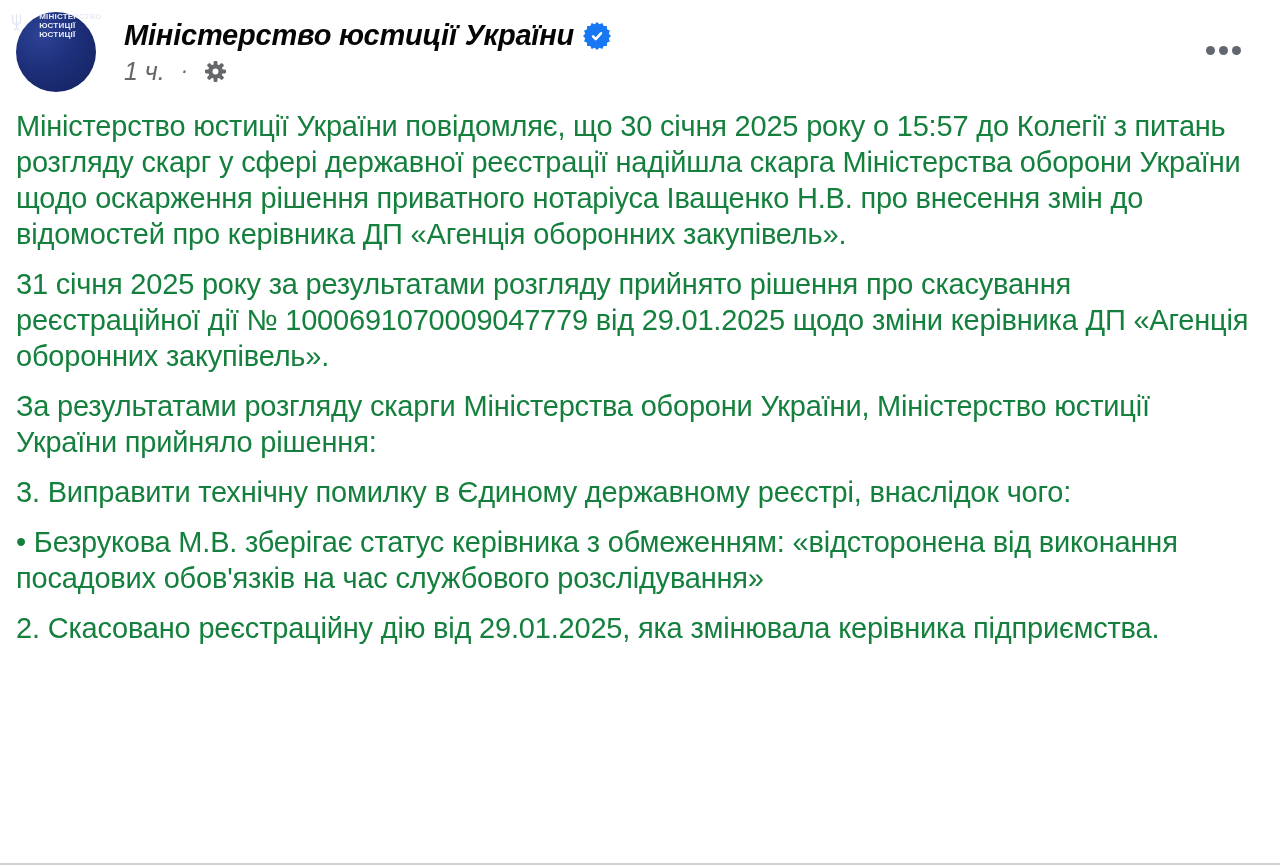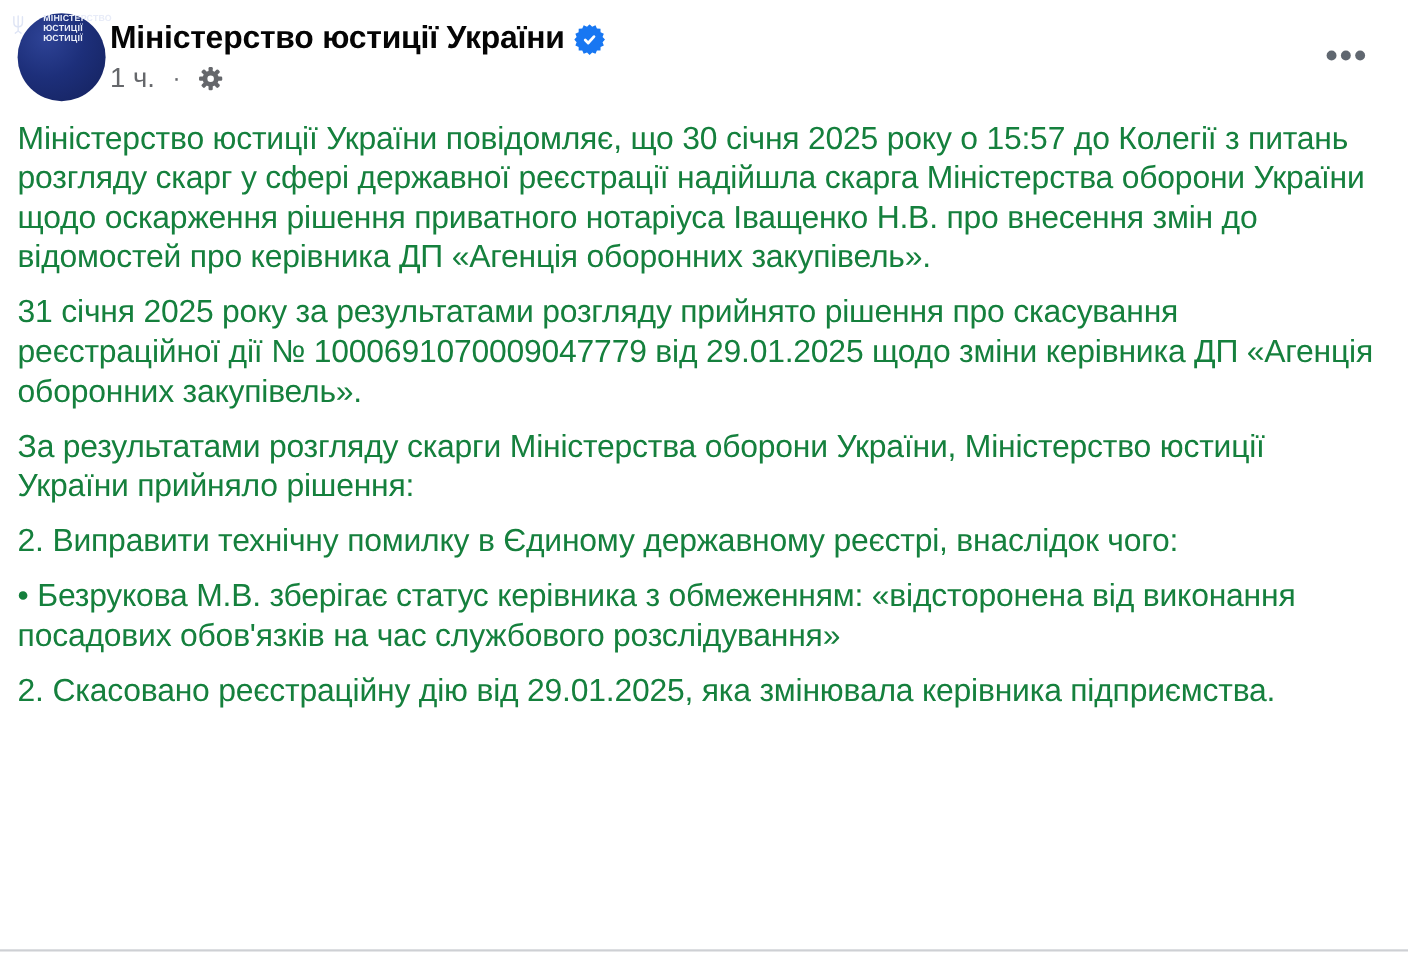--- a/index.html
+++ b/index.html
@@ -31,21 +31,21 @@
     cursor: pointer;
   }
   .avatar-text {
     color: #e8ecf8;
     font-size: 8px;
     line-height: 9px;
     font-weight: 600;
     letter-spacing: .2px;
     text-align: left;
   }
-  .header-info { margin-left: 4px; padding-top: 6px; }
+  .header-info { margin-left: 28px; padding-top: 6px; font-style: italic; }
   .name-row { display: flex; align-items: center; gap: 9px; }
   .page-name {
     font-size: 29px;
     font-weight: 700;
     letter-spacing: -0.2px;
     color: #050505;
     cursor: pointer;
     line-height: 34px;
   }
   .badge { display: inline-flex; margin-top: 2px; }
@@ -160,20 +160,20 @@
   <div class="post-body">
     <p>Міністерство юстиції України повідомляє, що 30 січня 2025 року о 15:57 до Колегії з питань
 розгляду скарг у сфері державної реєстрації надійшла скарга Міністерства оборони України
 щодо оскарження рішення приватного нотаріуса Іващенко Н.В. про внесення змін до
 відомостей про керівника ДП «Агенція оборонних закупівель».</p>
     <p>31 січня 2025 року за результатами розгляду прийнято рішення про скасування
 реєстраційної дії № 1000691070009047779 від 29.01.2025 щодо зміни керівника ДП «Агенція
 оборонних закупівель».</p>
     <p>За результатами розгляду скарги Міністерства оборони України, Міністерство юстиції
 України прийняло рішення:</p>
-    <p>2. Виправити технічну помилку в Єдиному державному реєстрі, внаслідок чого:</p>
+    <p>3. Виправити технічну помилку в Єдиному державному реєстрі, внаслідок чого:</p>
     <p>• Безрукова М.В. зберігає статус керівника з обмеженням: «відсторонена від виконання
 посадових обов'язків на час службового розслідування»</p>
     <p>2. Скасовано реєстраційну дію від 29.01.2025, яка змінювала керівника підприємства.</p>
   </div>
 
   <div class="bottom-divider"></div>
 </div>
 
 </body></html>

